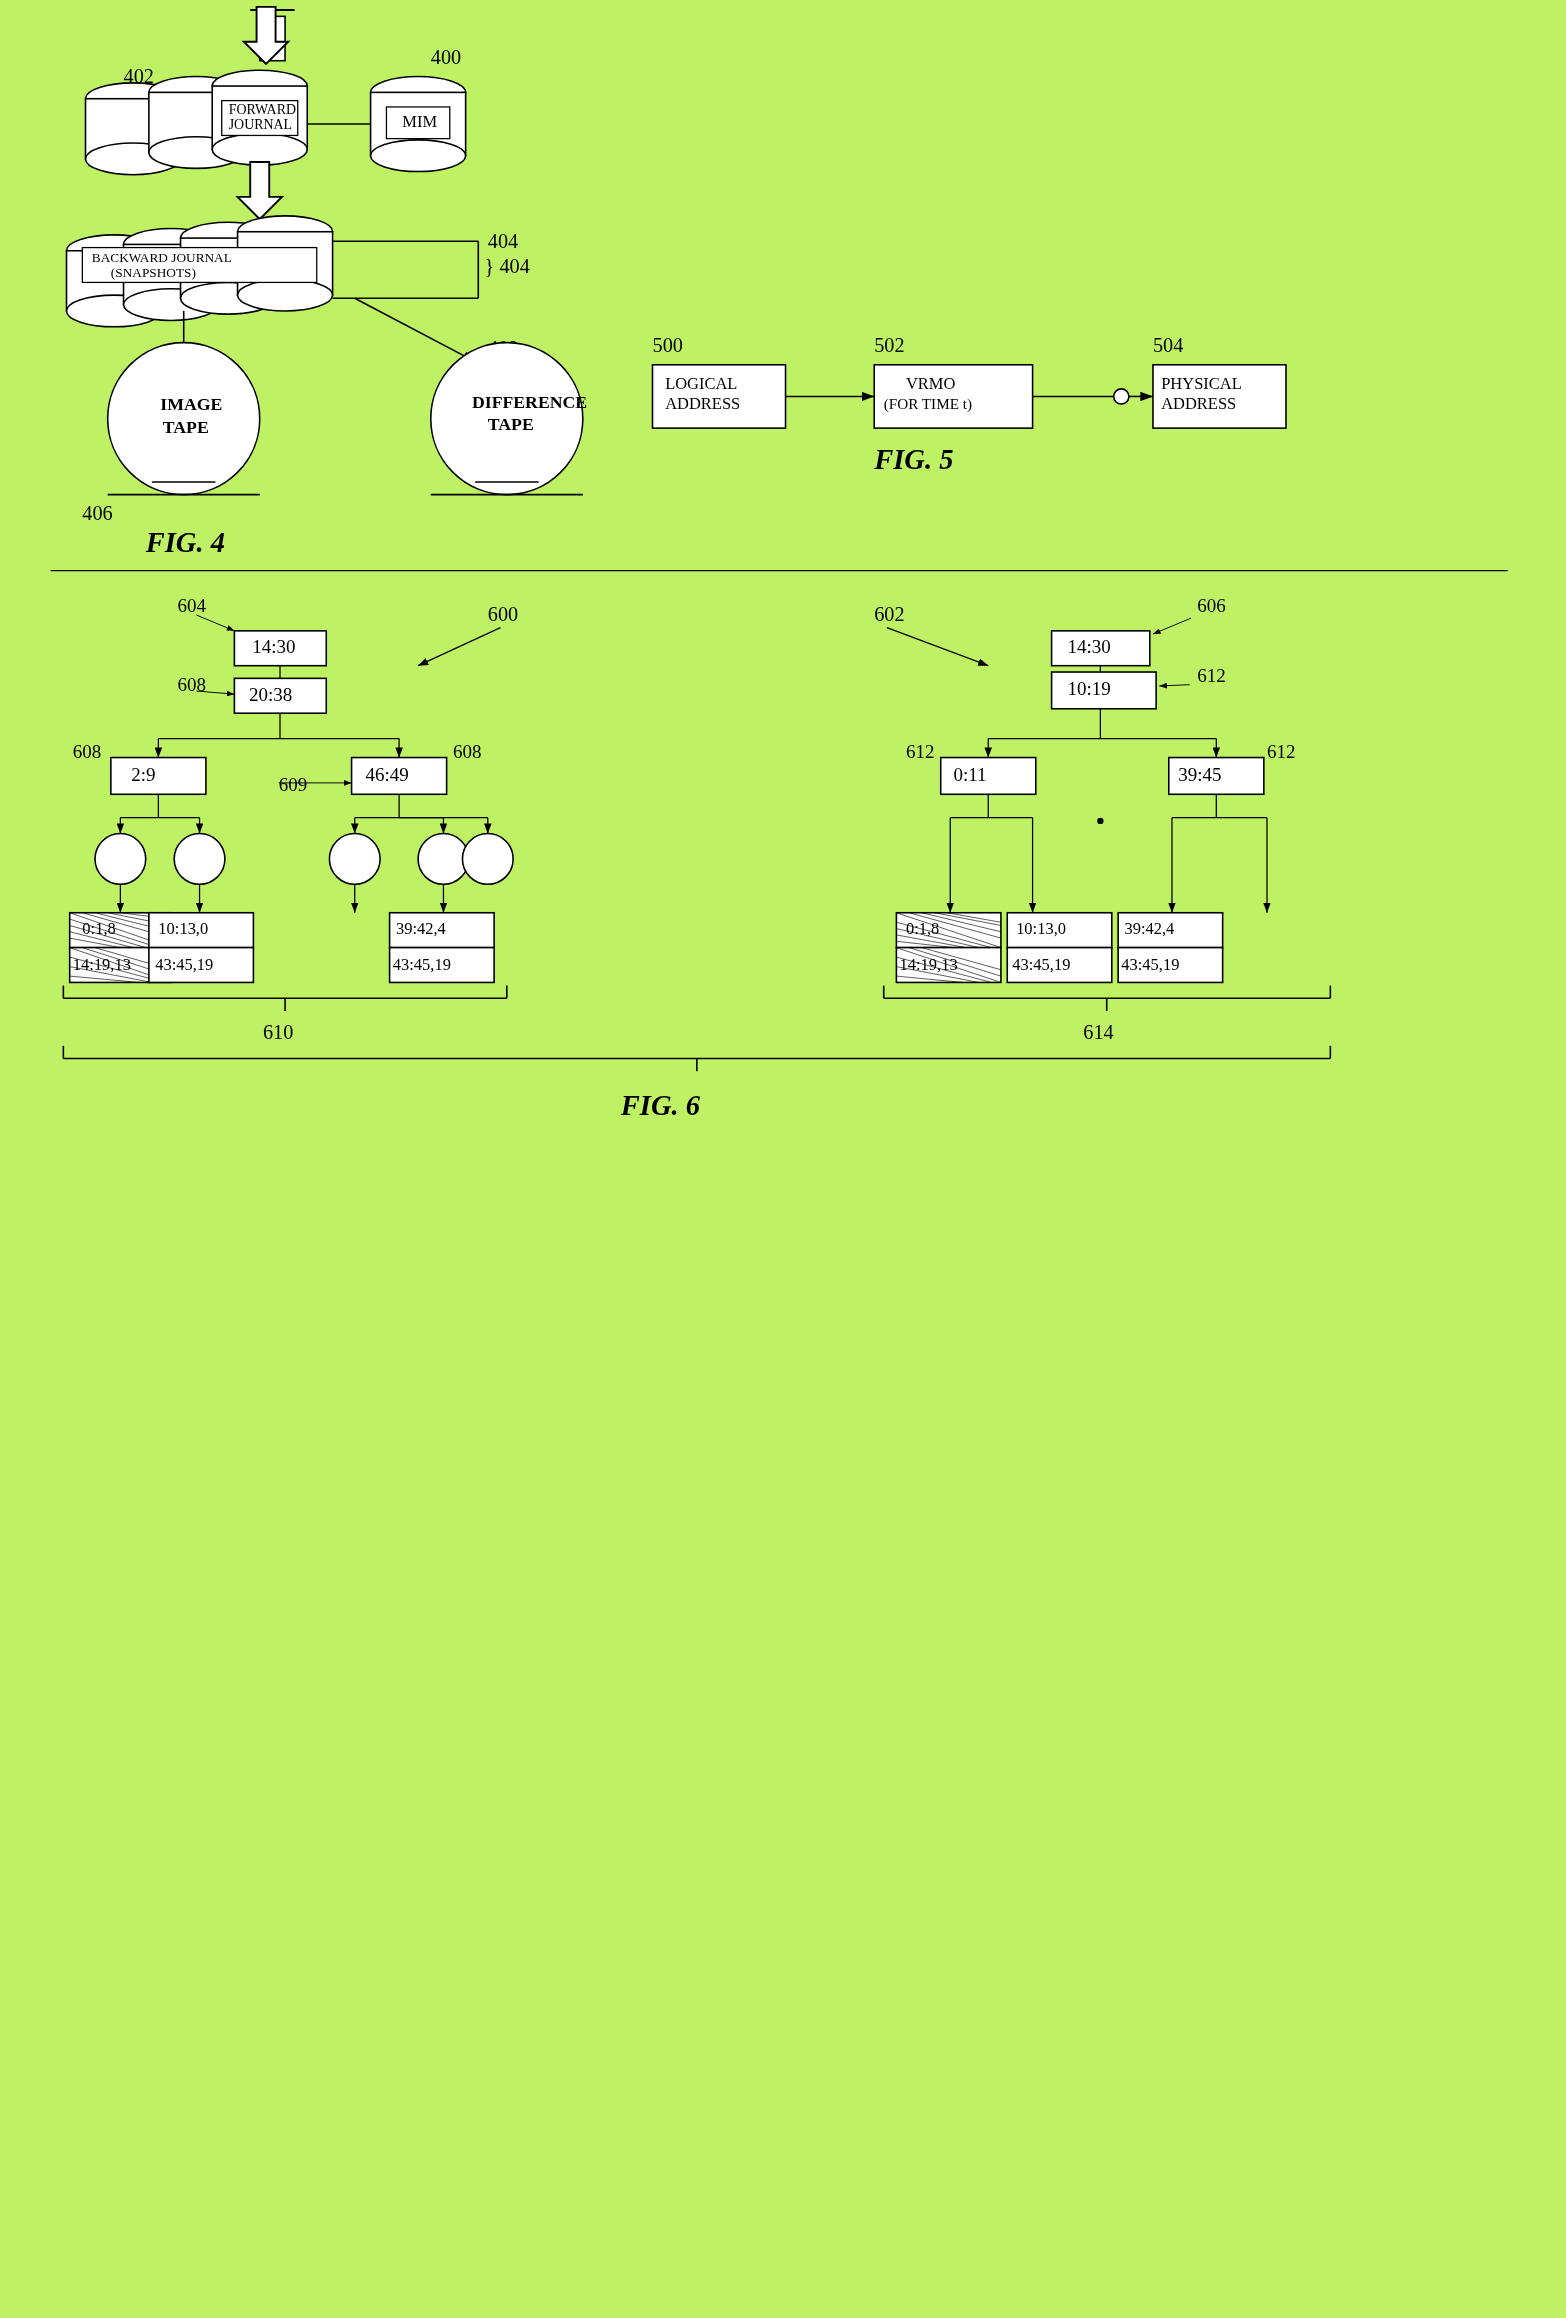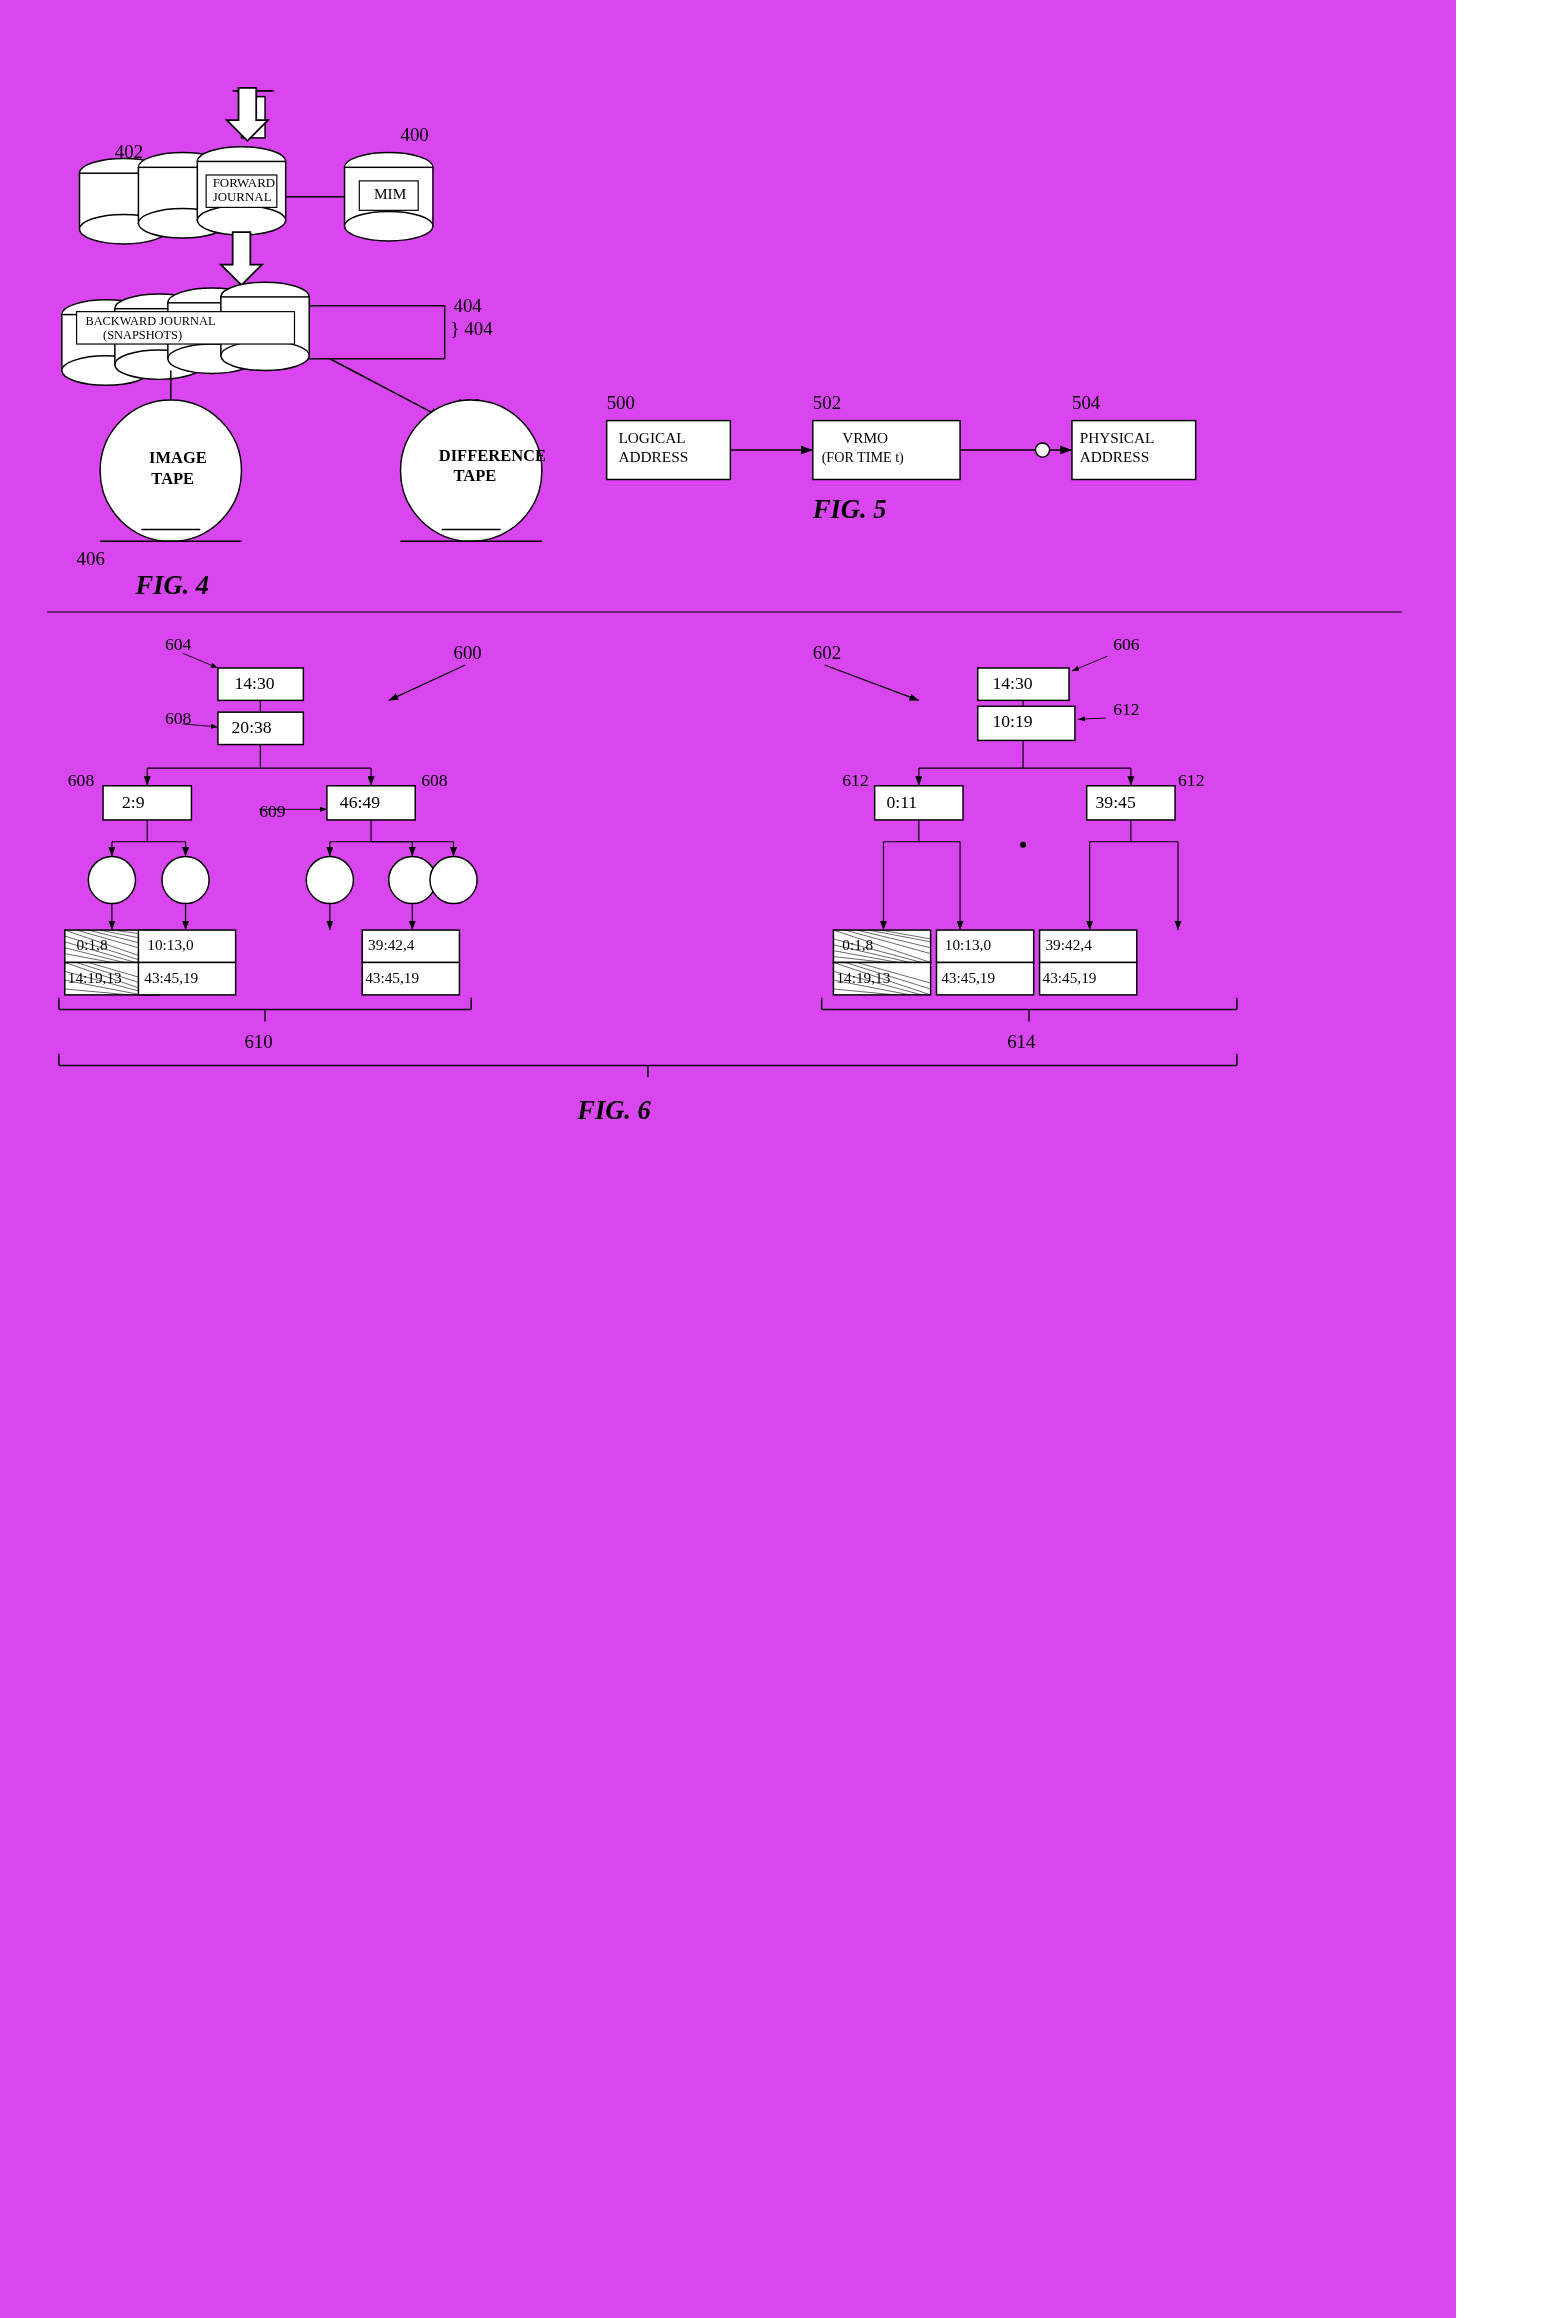--- a/index.html
+++ b/index.html
@@ -5,24 +5,24 @@
     * { margin: 0; padding: 0; box-sizing: border-box; }
     body {
       background: #fff;
       font-family: 'Times New Roman', Times, serif;
       width: 1566px;
       min-height: 2319px;
       position: relative;
       overflow: hidden;
     }
     .page {
-      width: 1456px;
+      width: 1566px;
       min-height: 2319px;
       position: relative;
-      background: #d946ef;
+      background: #bef264;
     }
     svg {
       position: absolute;
       top: 0;
       left: 0;
       width: 100%;
       height: 100%;
     }
     text {
       font-family: 'Times New Roman', Times, serif;

